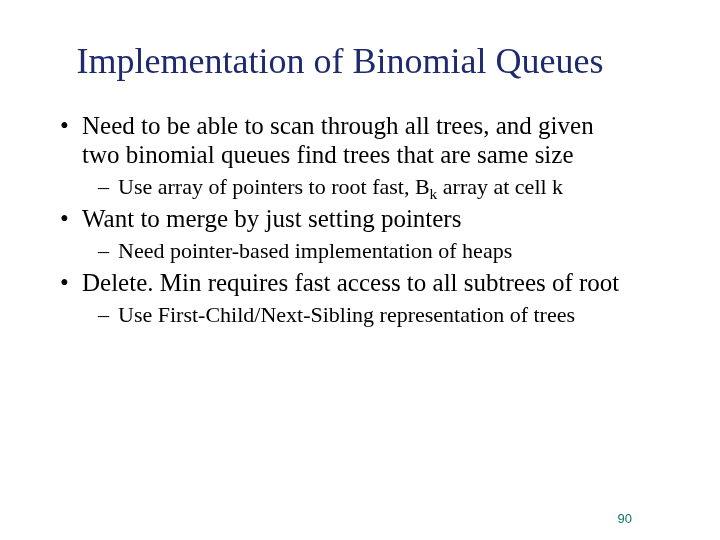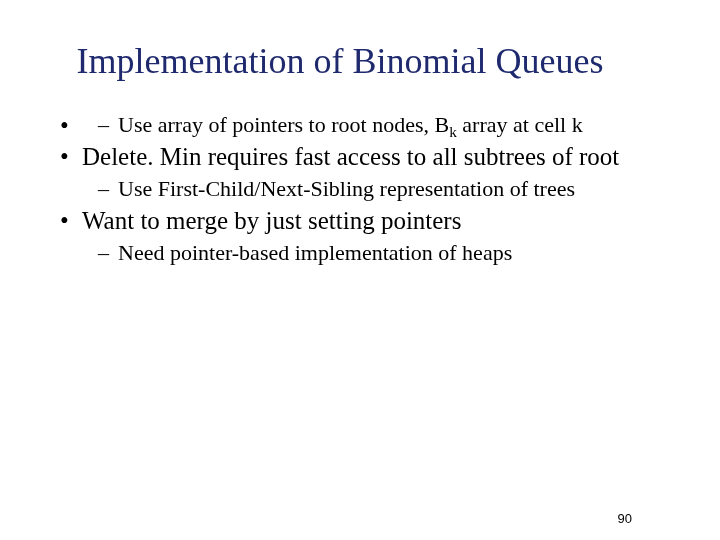--- a/index.html
+++ b/index.html
@@ -67,54 +67,55 @@
     font-size: 0.7em;
     vertical-align: sub;
     line-height: 0;
   }
   .page-num {
     position: absolute;
     right: 28px;
     bottom: 14px;
     font-family: Arial, Helvetica, sans-serif;
     font-size: 13px;
-    color: #000000;
+    color: #0f766e;
   }
 </style>
 </head>
 <body>
 
 <div class="slide">
 
   <h1 class="title">Implementation of Binomial Queues</h1>
 
   <ul class="level1">
 
     <li>
+      <span>Need to be able to scan through all trees, and given two binomial queues find trees that are same size</span>
       <ul class="level2">
         <li>
-          <span>Use array of pointers to root nodes, B</span><span class="sub">k</span><span> array at cell k</span>
+          <span>Use array of pointers to root fast, B</span><span class="sub">k</span><span> array at cell k</span>
+        </li>
+      </ul>
+    </li>
+
+    <li>
+      <span>Want to merge by just setting pointers</span>
+      <ul class="level2">
+        <li>
+          <span>Need pointer-based implementation of heaps</span>
         </li>
       </ul>
     </li>
 
     <li>
       <span>Delete. Min requires fast access to all subtrees of root</span>
       <ul class="level2">
         <li>
           <span>Use First-Child/Next-Sibling representation of trees</span>
         </li>
       </ul>
     </li>
 
-    <li>
-      <span>Want to merge by just setting pointers</span>
-      <ul class="level2">
-        <li>
-          <span>Need pointer-based implementation of heaps</span>
-        </li>
-      </ul>
-    </li>
-
   </ul>
 
   <div class="page-num">90</div>
 </div>
 
 </body></html>

